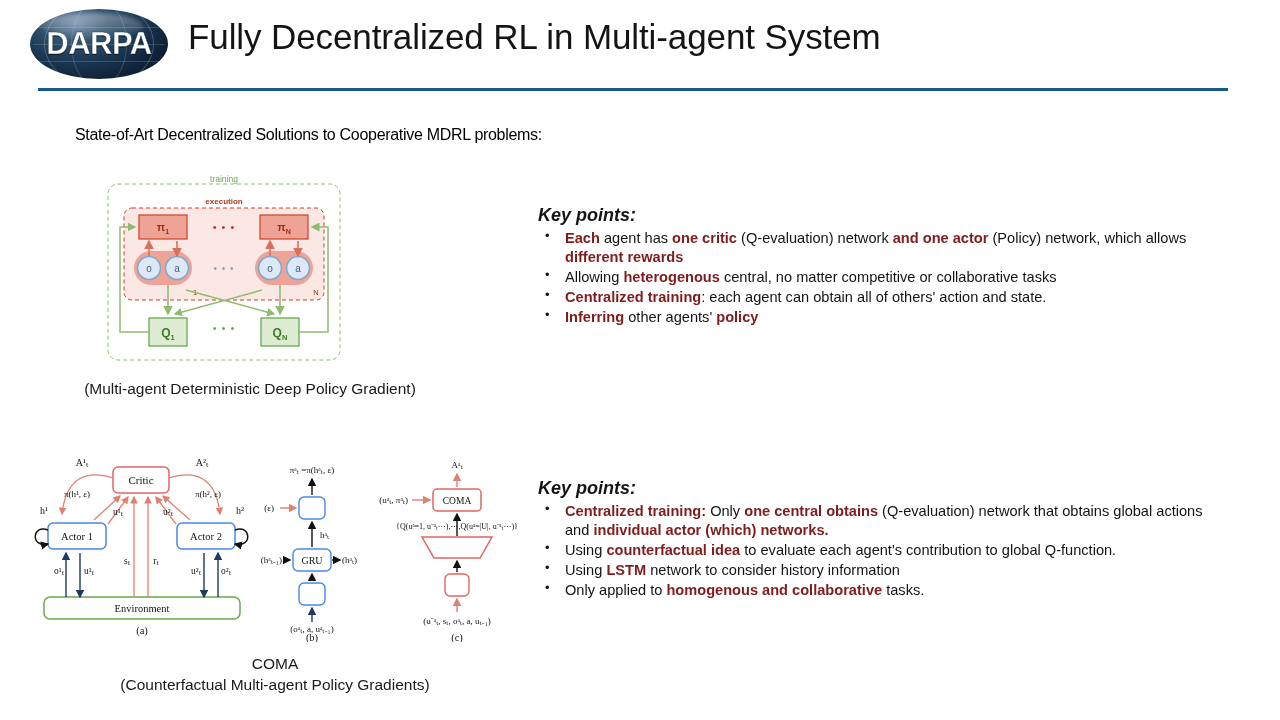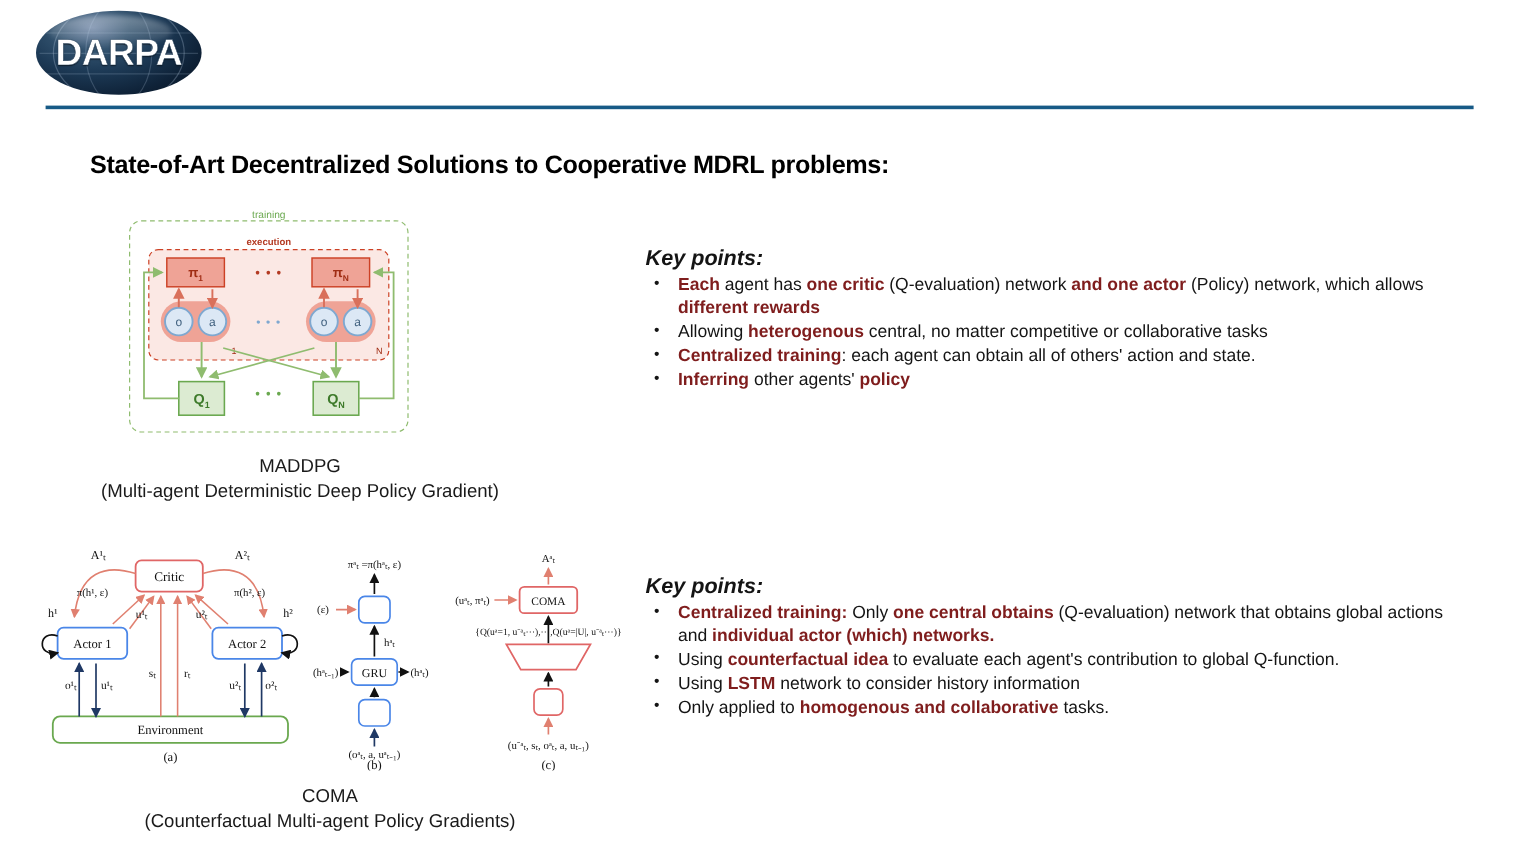--- a/index.html
+++ b/index.html
@@ -99,22 +99,22 @@
     position: absolute;
     left: 38px; top: 88px;
     width: 1190px; height: 3px;
     background: #175a86;
   }
 
   
   #section-heading {
     position: absolute;
     left: 75px; top: 126px;
-    font-size: 21px;
-    font-weight: bold;
+    font-size: 16px;
+    font-weight: normal;
     color: #000000;
     white-space: nowrap;
     letter-spacing: -0.3px;
   }
 
   
   .keypoints {
     position: absolute;
     width: 688px;
     font-size: 14.6px;
@@ -181,20 +181,21 @@
   <div id="darpa-logo">
     <div class="globe">
       <div class="par p1"></div>
       <div class="par p2"></div>
       <div class="par p3"></div>
       <div class="gloss"></div>
     </div>
     <div class="wordmark">DARPA</div>
   </div>
 
+  <div id="slide-title">Fully Decentralized RL in Multi-agent System</div>
   <div id="title-rule"></div>
 </div>
 
 <div id="section-heading">State-of-Art Decentralized Solutions to Cooperative MDRL problems:</div>
 
 <svg id="fig-maddpg" class="sans" viewBox="0 0 252 198">
 
   <rect x="10" y="12" width="232" height="176" rx="10" fill="none" stroke="#8FBC6F" stroke-width="1" stroke-dasharray="4,3"></rect>
   <text x="126" y="10" text-anchor="middle" font-size="8.5" fill="#6AA84F">training</text>
 
@@ -246,21 +247,20 @@
   <line x1="70" y1="113" x2="70" y2="142" stroke="#8FBC6F" stroke-width="1.6" marker-end="url(#mg)"></line>
   <line x1="182" y1="113" x2="182" y2="142" stroke="#8FBC6F" stroke-width="1.6" marker-end="url(#mg)"></line>
   <line x1="88" y1="118" x2="176" y2="142" stroke="#8FBC6F" stroke-width="1.4" marker-end="url(#mg)"></line>
   <line x1="164" y1="118" x2="77" y2="142" stroke="#8FBC6F" stroke-width="1.4" marker-end="url(#mg)"></line>
 
   <path d="M51,160 L22,160 L22,55 L37,55" fill="none" stroke="#8FBC6F" stroke-width="1.5" marker-end="url(#mg)"></path>
   <path d="M201,160 L230,160 L230,55 L214,55" fill="none" stroke="#8FBC6F" stroke-width="1.5" marker-end="url(#mg)"></path>
 </svg>
 
 <div id="caption-maddpg" class="caption">
-  <div>MADDPG</div>
   <div>(Multi-agent Deterministic Deep Policy Gradient)</div>
 </div>
 
 <svg id="fig-coma" viewBox="0 0 500 190">
   <defs>
     <marker id="cr" markerWidth="6" markerHeight="6" refX="5" refY="3" orient="auto">
       <path d="M0,0 L6,3 L0,6 z" fill="#E08070"></path>
     </marker>
     <marker id="cb" markerWidth="6" markerHeight="6" refX="5" refY="3" orient="auto">
       <path d="M0,0 L6,3 L0,6 z" fill="#1F3864"></path>

